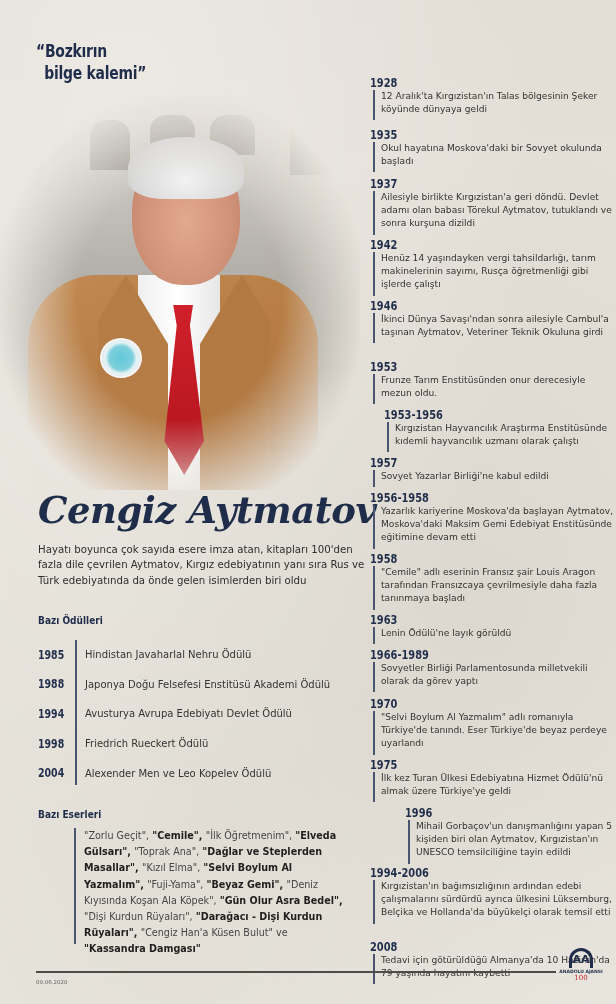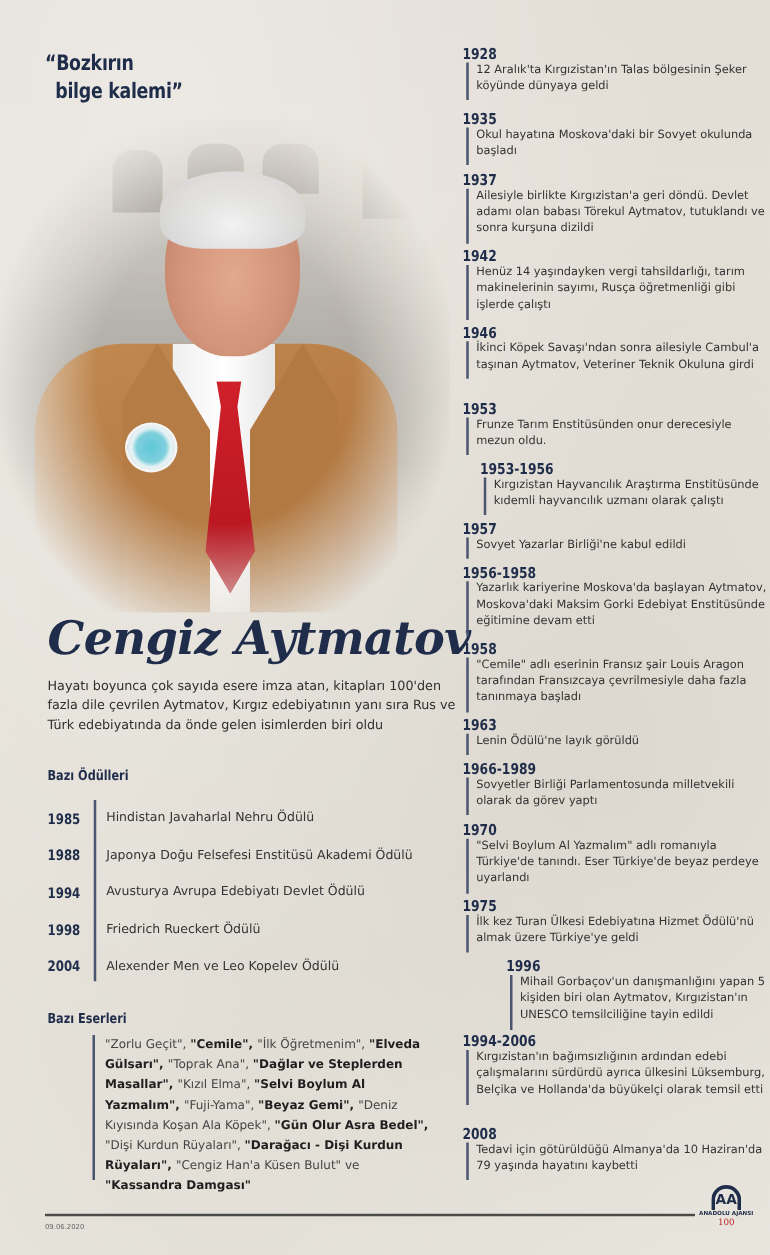--- a/index.html
+++ b/index.html
@@ -186,55 +186,55 @@
   </div>
 </div>
 
 <div class="sec-title" style="top:808px;">Bazı Eserleri</div>
 <div class="works">
   <div class="vline"></div>
   <p><span>"Zorlu Geçit", </span><b>"Cemile", </b><span>"İlk Öğretmenim", </span><b>"Elveda Gülsarı", </b><span>"Toprak Ana", </span><b>"Dağlar ve Steplerden Masallar", </b><span>"Kızıl Elma", </span><b>"Selvi Boylum Al Yazmalım", </b><span>"Fuji-Yama", </span><b>"Beyaz Gemi", </b><span>"Deniz Kıyısında Koşan Ala Köpek", </span><b>"Gün Olur Asra Bedel", </b><span>"Dişi Kurdun Rüyaları", </span><b>"Darağacı - Dişi Kurdun Rüyaları", </b><span>"Cengiz Han'a Küsen Bulut" ve </span><b>"Kassandra Damgası"</b></p>
 </div>
 
 <div class="timeline">
-  <div class="tl-item" style="height:52px;">
+  <div class="tl-item" style="height:52px;margin-top:40px;">
     <div class="tl-year">1928</div>
     <div class="tl-body">12 Aralık'ta Kırgızistan'ın Talas bölgesinin Şeker köyünde dünyaya geldi</div>
   </div>
   <div class="tl-item" style="height:49px;">
     <div class="tl-year">1935</div>
     <div class="tl-body">Okul hayatına Moskova'daki bir Sovyet okulunda başladı</div>
   </div>
   <div class="tl-item" style="height:61px;">
     <div class="tl-year">1937</div>
     <div class="tl-body">Ailesiyle birlikte Kırgızistan'a geri döndü. Devlet adamı olan babası Törekul Aytmatov, tutuklandı ve sonra kurşuna dizildi</div>
   </div>
   <div class="tl-item" style="height:61px;">
     <div class="tl-year">1942</div>
     <div class="tl-body">Henüz 14 yaşındayken vergi tahsildarlığı, tarım makinelerinin sayımı, Rusça öğretmenliği gibi işlerde çalıştı</div>
   </div>
   <div class="tl-item" style="height:61px;">
     <div class="tl-year">1946</div>
-    <div class="tl-body">İkinci Köpek Savaşı'ndan sonra ailesiyle Cambul'a taşınan Aytmatov, Veteriner Teknik Okuluna girdi</div>
+    <div class="tl-body">İkinci Dünya Savaşı'ndan sonra ailesiyle Cambul'a taşınan Aytmatov, Veteriner Teknik Okuluna girdi</div>
   </div>
   <div class="tl-item" style="height:48px;">
     <div class="tl-year">1953</div>
     <div class="tl-body">Frunze Tarım Enstitüsünden onur derecesiyle mezun oldu.</div>
   </div>
   <div class="tl-item" style="height:48px;margin-left:14px;">
     <div class="tl-year">1953-1956</div>
     <div class="tl-body">Kırgızistan Hayvancılık Araştırma Enstitüsünde kıdemli hayvancılık uzmanı olarak çalıştı</div>
   </div>
   <div class="tl-item" style="height:35px;">
     <div class="tl-year">1957</div>
     <div class="tl-body">Sovyet Yazarlar Birliği'ne kabul edildi</div>
   </div>
   <div class="tl-item" style="height:61px;">
     <div class="tl-year">1956-1958</div>
-    <div class="tl-body">Yazarlık kariyerine Moskova'da başlayan Aytmatov, Moskova'daki Maksim Gorki Edebiyat Enstitüsünde eğitimine devam etti</div>
+    <div class="tl-body">Yazarlık kariyerine Moskova'da başlayan Aytmatov, Moskova'daki Maksim Gemi Edebiyat Enstitüsünde eğitimine devam etti</div>
   </div>
   <div class="tl-item" style="height:61px;">
     <div class="tl-year">1958</div>
     <div class="tl-body">"Cemile" adlı eserinin Fransız şair Louis Aragon tarafından Fransızcaya çevrilmesiyle daha fazla tanınmaya başladı</div>
   </div>
   <div class="tl-item" style="height:35px;">
     <div class="tl-year">1963</div>
     <div class="tl-body">Lenin Ödülü'ne layık görüldü</div>
   </div>
   <div class="tl-item" style="height:49px;">

